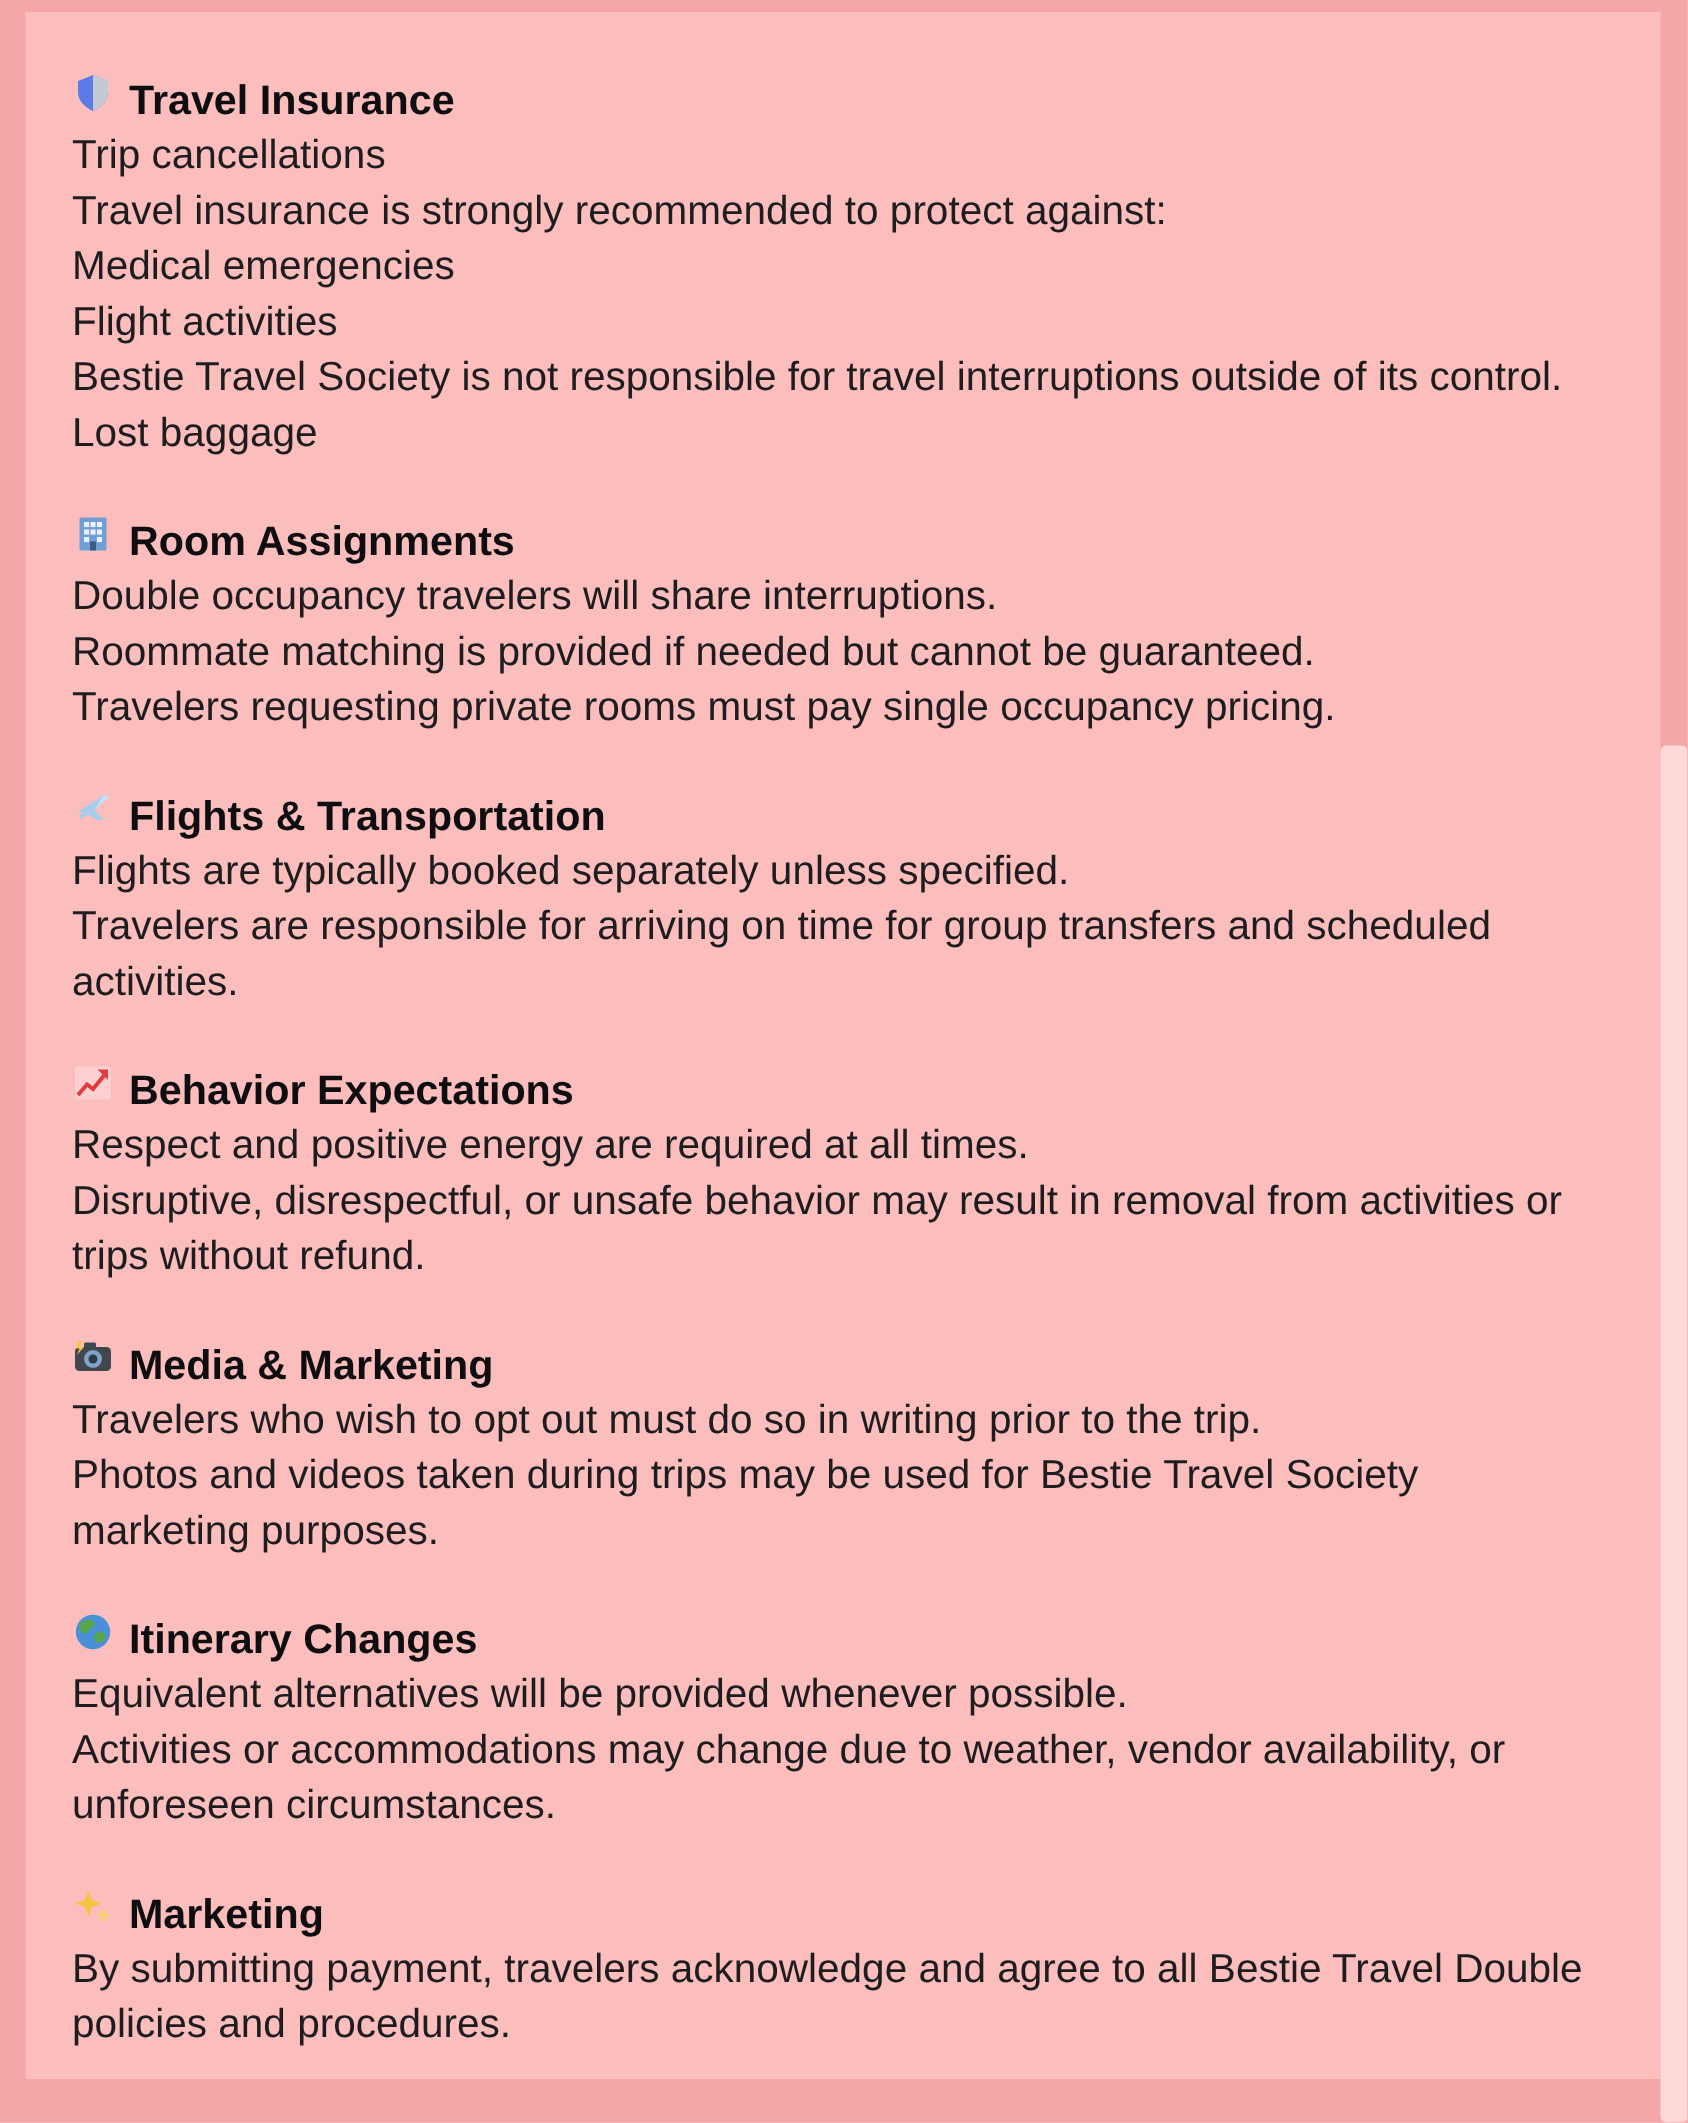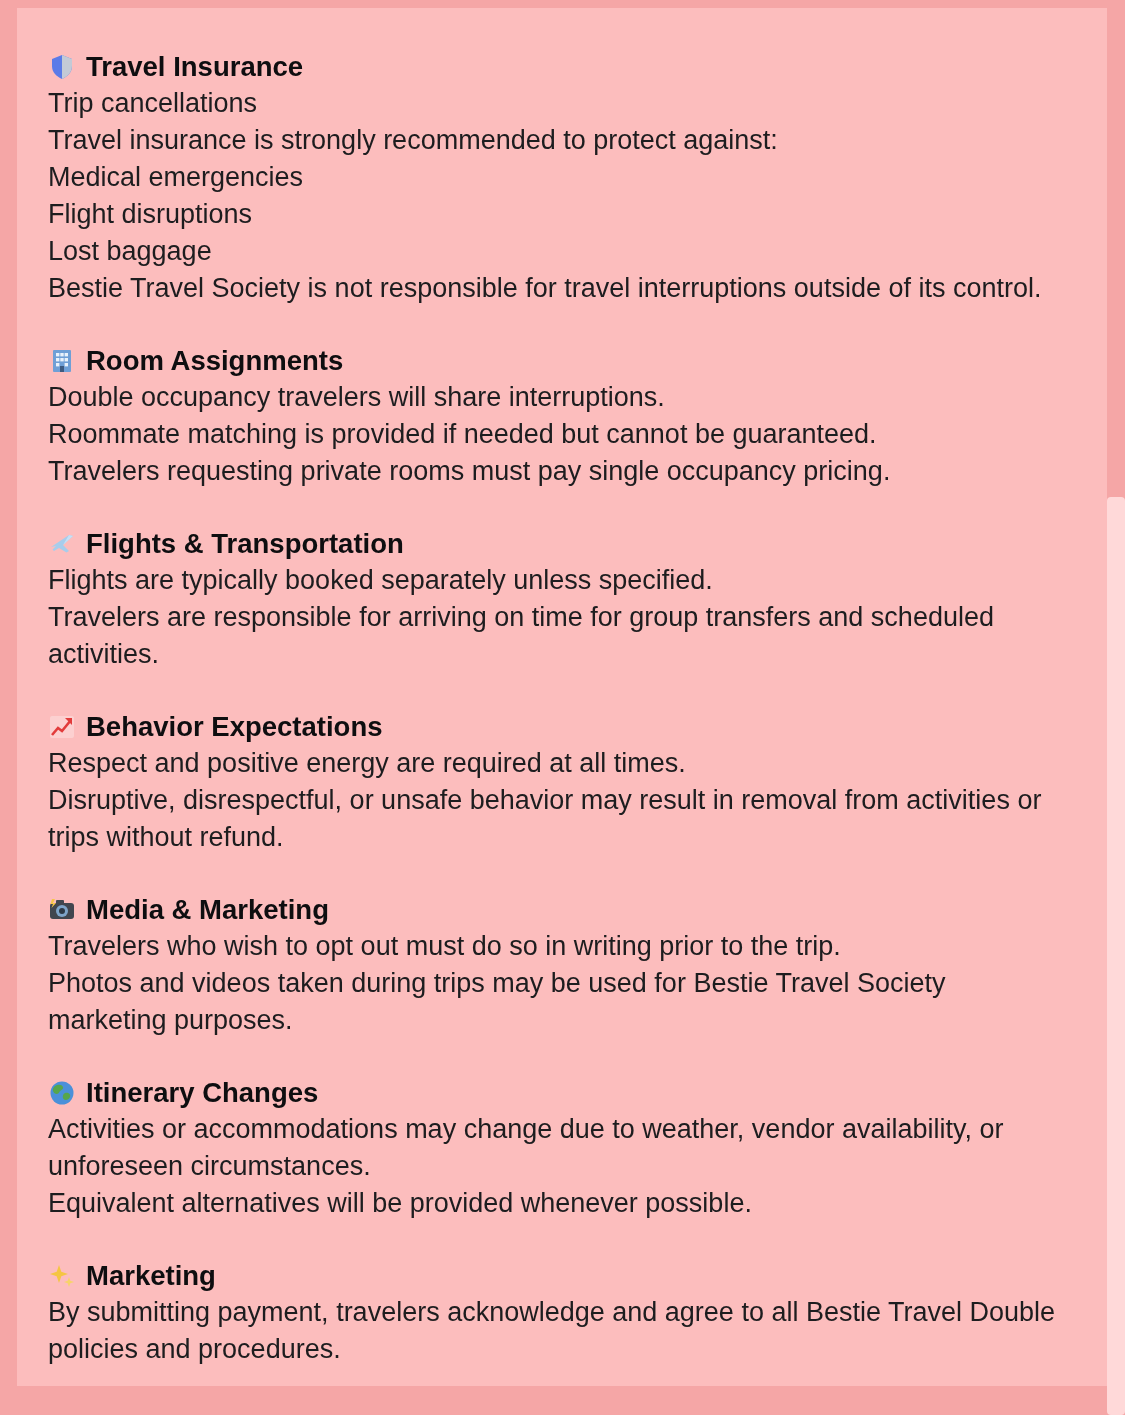--- a/index.html
+++ b/index.html
@@ -22,21 +22,21 @@
   .content {
     padding: 40px 28px 0 31px;
     width: 1015px;
     color: #1d1d1f;
     font-size: 27px;
     line-height: 37px;
   }
   .sec { margin: 0 0 35px 0; }
   .heading {
     display: flex;
-    align-items: center;
+    align-items: flex-start;
     gap: 11px;
     height: 37px;
   }
   .htext {
     font-weight: bold;
     font-size: 27.5px;
     color: #0e0e10;
   }
   .icon {
     display: inline-flex;
@@ -70,23 +70,23 @@
           <svg width="26" height="26" viewBox="0 0 24 26">
             <path d="M12 1 L22 5 L22 12 C22 18.5 17.5 22.5 12 25 C6.5 22.5 2 18.5 2 12 L2 5 Z" fill="#5b7be8"></path>
             <path d="M12 1 L22 5 L22 12 C22 18.5 17.5 22.5 12 25 Z" fill="#c3cad6"></path>
           </svg>
         </span>
         <span class="htext">Travel Insurance</span>
       </div>
       <p>Trip cancellations</p>
       <p>Travel insurance is strongly recommended to protect against:</p>
       <p>Medical emergencies</p>
-      <p>Flight disruptions</p>
+      <p>Flight activities</p>
+      <p>Bestie Travel Society is not responsible for travel interruptions outside of its control.</p>
       <p>Lost baggage</p>
-      <p>Bestie Travel Society is not responsible for travel interruptions outside of its control.</p>
     </section>
 
     <section class="sec">
       <div class="heading">
         <span class="icon">
           <svg width="26" height="26" viewBox="0 0 24 26">
             <rect x="3" y="2" width="18" height="22" rx="1" fill="#6f9fd6"></rect>
             <rect x="6" y="5" width="3.4" height="3.4" fill="#eaf2fb"></rect>
             <rect x="10.3" y="5" width="3.4" height="3.4" fill="#eaf2fb"></rect>
             <rect x="14.6" y="5" width="3.4" height="3.4" fill="#eaf2fb"></rect>
@@ -155,22 +155,22 @@
       <div class="heading">
         <span class="icon">
           <svg width="26" height="26" viewBox="0 0 26 26">
             <circle cx="13" cy="13" r="11.5" fill="#4a90d9"></circle>
             <path d="M6 6 C9 4 13 4.5 14 7 C15 9.5 11 10 10 12.5 C9 15 5 14 4 11 C3.3 9 4.5 7 6 6 Z" fill="#57a64b"></path>
             <path d="M16 13 C19 12 22 14 21 17 C20 20 16 21 14.5 19 C13 17 14 14 16 13 Z" fill="#57a64b"></path>
           </svg>
         </span>
         <span class="htext">Itinerary Changes</span>
       </div>
+      <p>Equivalent alternatives will be provided whenever possible.</p>
       <p>Activities or accommodations may change due to weather, vendor availability, or unforeseen circumstances.</p>
-      <p>Equivalent alternatives will be provided whenever possible.</p>
     </section>
 
     <section class="sec">
       <div class="heading">
         <span class="icon">
           <svg width="26" height="26" viewBox="0 0 26 26">
             <path d="M10 2 L12.3 8.7 L19 11 L12.3 13.3 L10 20 L7.7 13.3 L1 11 L7.7 8.7 Z" fill="#f5c542"></path>
             <path d="M20 14 L21.3 17.7 L25 19 L21.3 20.3 L20 24 L18.7 20.3 L15 19 L18.7 17.7 Z" fill="#f7d36a"></path>
           </svg>
         </span>

